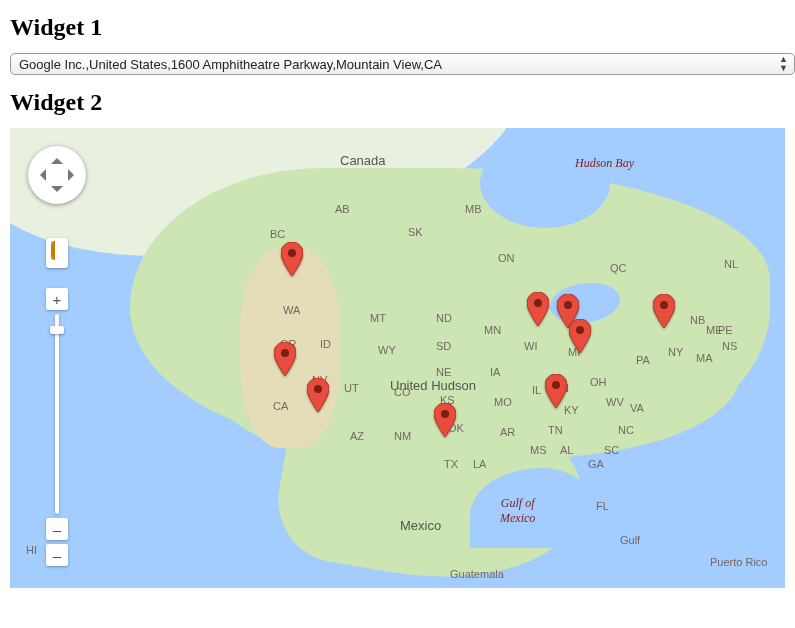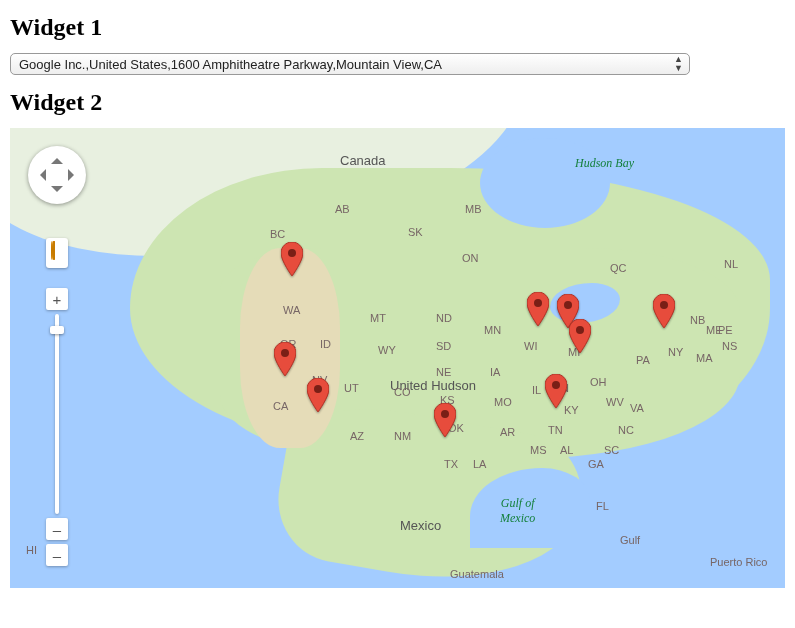--- a/index.html
+++ b/index.html
@@ -1,32 +1,32 @@
 <!DOCTYPE html>
 <html><head>
 <meta charset="utf-8">
 <style>
   html,body{margin:0;padding:0;font-family:"Times New Roman",serif;background:#fff;color:#000}
   body{width:795px;height:628px;overflow:hidden}
   h2{font-size:24px;font-weight:bold;margin:14px 0 12px 10px}
   
-  .select-wrap{margin:0 10px 0 10px;width:680px;height:22px;border:1px solid #999;border-radius:5px;
+  .select-wrap{margin:0 10px 0 10px;width:785px;height:22px;border:1px solid #999;border-radius:5px;
     background:linear-gradient(#fff,#eee);font:13px Helvetica,Arial,sans-serif;display:flex;align-items:center;
     padding:0 22px 0 8px;position:relative;box-sizing:border-box;color:#222}
   .select-arrows{position:absolute;right:6px;top:1px;font-size:9px;line-height:9px;color:#444;display:flex;flex-direction:column;align-items:center}
   
   .map-frame{margin:8px 10px 0 10px;width:775px;height:460px;position:relative;overflow:hidden}
   .map-bg{position:absolute;inset:0;background:#f5f2e9}
   .water{position:absolute;background:#a3ccff}
   .land{position:absolute;background:#cde5b2}
   .land.snow{background:#e8f0e0}
   .mountain{position:absolute;background:#e5dcb8;border-radius:40%}
   .label{position:absolute;font:11px Arial,sans-serif;color:#766;white-space:nowrap;pointer-events:none}
   .label.country{font-size:13px;color:#555}
-  .label.water{font:italic 12px Georgia,serif;color:#15803d;background:none}
+  .label.water{font:italic 12px Georgia,serif;color:#7f1d1d;background:none}
   
   .map-ctrl{position:absolute;left:18px}
   .pan-ring{top:18px;width:58px;height:58px;border-radius:50%;background:#fff;
     box-shadow:0 1px 4px rgba(0,0,0,.4);display:flex;align-items:center;justify-content:center;position:absolute;left:18px}
   .pan-ring .arrow{position:absolute;width:0;height:0;border:6px solid transparent}
   .pan-ring .n{top:6px;border-bottom-color:#777}
   .pan-ring .s{bottom:6px;border-top-color:#777}
   .pan-ring .w{left:6px;border-right-color:#777}
   .pan-ring .e{right:6px;border-left-color:#777}
   .pegman{top:110px;position:absolute;width:22px;height:30px;border-radius:3px;background:#fff;
@@ -78,21 +78,21 @@
     <div class="label country" style="left:380px;top:250px">United Hudson</div>
     <div class="label country" style="left:390px;top:390px">Mexico</div>
     <div class="label water" style="left:565px;top:28px">Hudson Bay</div>
     <div class="label water" style="left:490px;top:368px;white-space:pre;text-align:center">Gulf of
 Mexico</div>
 
     <div class="label" style="left:260px;top:100px">BC</div>
     <div class="label" style="left:325px;top:75px">AB</div>
     <div class="label" style="left:398px;top:98px">SK</div>
     <div class="label" style="left:455px;top:75px">MB</div>
-    <div class="label" style="left:452px;top:124px">ON</div>
+    <div class="label" style="left:488px;top:124px">ON</div>
     <div class="label" style="left:600px;top:134px">QC</div>
     <div class="label" style="left:680px;top:186px">NB</div>
     <div class="label" style="left:712px;top:212px">NS</div>
     <div class="label" style="left:714px;top:130px">NL</div>
 
     <div class="label" style="left:273px;top:176px">WA</div>
     <div class="label" style="left:270px;top:210px">OR</div>
     <div class="label" style="left:263px;top:272px">CA</div>
     <div class="label" style="left:302px;top:246px">NV</div>
     <div class="label" style="left:310px;top:210px">ID</div>

